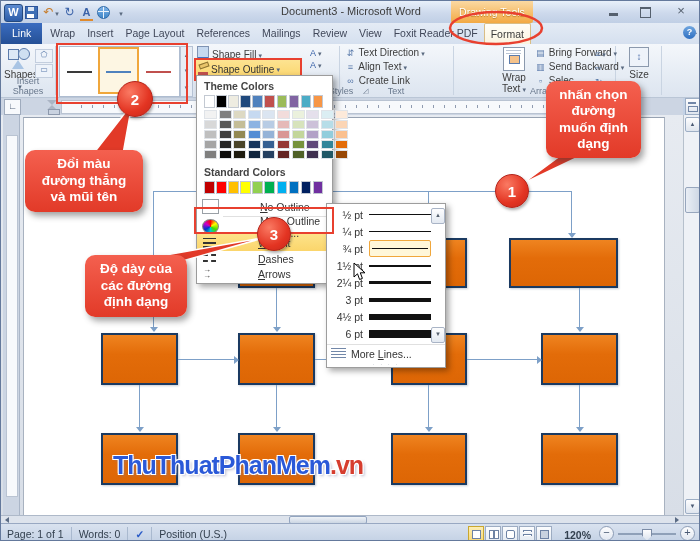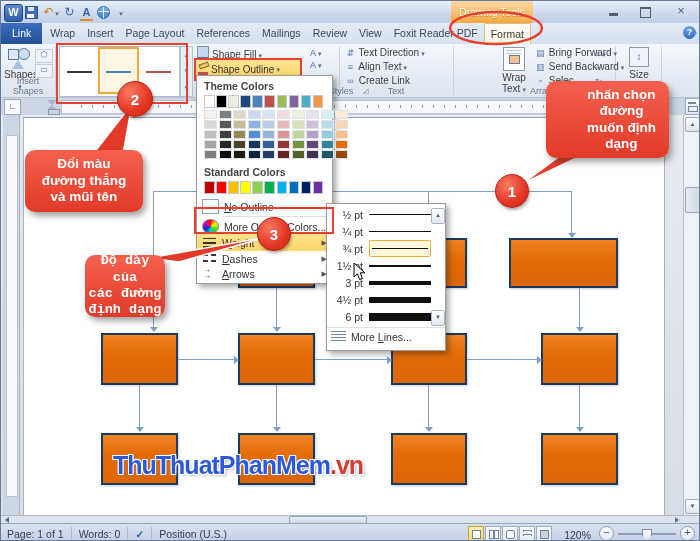--- a/index.html
+++ b/index.html
@@ -97,21 +97,21 @@
      color:#4a5a74;font-size:11px;line-height:11px;text-align:center;}
   
   #olmenu{left:195px;top:74px;width:135px;background:#fff;border:1px solid #9d9d9d;box-shadow:3px 3px 6px rgba(0,0,0,.35);z-index:50;padding:2px 0;}
   #olmenu .lab{padding:2px 7px;color:#444;font-weight:bold;font-size:10.5px;}
   .swrow{display:flex;padding:1px 7px;}
   .sw{width:11px;height:11px;border:1px solid #c3c9d2;margin-right:1.6px;}
   .shcol .sw{height:7px;margin-bottom:1px;border-color:#dfe3e8;}
   #shaderows{display:flex;padding:1px 7px;}
   .shcol{display:flex;flex-direction:column;margin-right:1.6px;}
   .shcol .sw{margin-right:0;}
-  .mitem{display:flex;align-items:center;height:15px;padding:0 3px;font-size:10.5px;color:#333;}
+  .mitem{display:flex;align-items:center;height:15px;padding:0 3px;font-size:10.5px;color:#333;gap:36px;}
   .mitem .mi-ico{width:15px;height:13px;margin:0 5px 0 2px;flex:none;position:relative;}
   .mitem .sub{margin-left:auto;font-size:7px;color:#555;padding-right:2px;}
   .mitem.hl{background:linear-gradient(#fde38a,#fbd56b);height:17px;}
   .msep{height:1px;background:#e0e0e0;margin:2px 4px 2px 26px;}
   .ico-noout{background:#fff;border:1px solid #9aa0a6;}
   .ico-wheel{border-radius:50%;border:1px solid #888;background:conic-gradient(#f00,#ff0,#4d0,#0cc,#03c,#c0c,#f00);}
   .wbar{position:absolute;left:1px;right:1px;background:#333;}
   .dbar{position:absolute;left:1px;right:1px;border-top:2px dashed #333;}
   .abar{position:absolute;left:1px;font-size:8px;line-height:6px;color:#333;}
   #weightframe{left:193px;top:206px;width:136px;height:23px;border:2px solid #e8402f;z-index:65;}
@@ -155,20 +155,21 @@
   <div class="abs qat" style="left:41px;width:18px;color:#c77b28;font-size:12px;"><span>↶</span><span class="car">▾</span></div>
   <div class="abs qat" style="left:62px;width:13px;color:#3a62a8;font-size:12px;">↻</div>
   <div class="abs qat" style="left:79px;width:13px;color:#3a62a8;font-weight:bold;border-bottom:2px solid #e08a2c;">A</div>
   <div class="abs qat" style="left:96px;">
     <div style="width:11px;height:11px;margin:1px auto;border-radius:50%;background:linear-gradient(#7fb4e8,#3f86c8);border:1px solid #2f6aa8;position:relative;">
       <div style="position:absolute;left:0;top:4px;width:11px;height:1px;background:#eaf2fb;"></div>
       <div style="position:absolute;left:5px;top:0;width:1px;height:11px;background:#eaf2fb;"></div>
     </div>
   </div>
   <div class="abs qat" style="left:113px;width:12px;"><span class="car">▾</span></div>
+  <div class="abs" id="apptitle">Document3 - Microsoft Word</div>
   <div class="abs" id="drawingtools">Drawing Tools</div>
   <div class="abs winbtn" style="right:76px;">
       <div style="width:9px;height:3px;background:#55606e;margin:8px auto 0;"></div>
     </div>
   <div class="abs winbtn" style="right:44px;">
       <div style="width:9px;height:8px;border:1px solid #55606e;border-top-width:2px;margin:2px auto 0;"></div>
     </div>
   <div class="abs winbtn" style="right:8px;font-size:13px;">×</div>
 
   <div class="abs" id="tabs">
@@ -374,21 +375,21 @@
     <span class="viewbtn">
         <i style="border-radius:2px;"></i>
       </span>
     <span class="viewbtn">
         <i style="height:1px;border-bottom:none;"></i>
         <i style="top:7px;height:1px;border-bottom:none;"></i>
       </span>
     <span class="viewbtn">
         <i style="background:#c8d2e0;"></i>
       </span>
-    <span style="margin:3px 8px 0 12px;">120%</span>
+    <span style="margin:3px 8px 0 12px;font-weight:bold;">120%</span>
     <span class="zbtn">−</span>
     <span id="zoomtrack">
         <span id="zoomthumb"></span>
       </span>
     <span class="zbtn" style="margin-right:6px;">+</span>
   </div>
 
   <div class="abs" id="olmenu">
     <div class="lab">Theme Colors</div>
     <div class="swrow" id="themerow">
@@ -548,20 +549,26 @@
             <div class="wline" style="height: 1px;"></div>
           </div>
         </div>
         <div class="wrow">
           <div class="wlab">1½ pt</div>
           <div class="wline-wrap">
             <div class="wline" style="height: 2px;"></div>
           </div>
         </div>
         <div class="wrow">
+          <div class="wlab">2¼ pt</div>
+          <div class="wline-wrap">
+            <div class="wline" style="height: 3px;"></div>
+          </div>
+        </div>
+        <div class="wrow">
           <div class="wlab">3 pt</div>
           <div class="wline-wrap">
             <div class="wline" style="height: 4px;"></div>
           </div>
         </div>
         <div class="wrow">
           <div class="wlab">4½ pt</div>
           <div class="wline-wrap">
             <div class="wline" style="height: 6px;"></div>
           </div>
@@ -584,28 +591,28 @@
     <div id="griprow">· · · ·</div>
   </div>
 
   <svg id="overlay">
     <ellipse cx="495" cy="27" rx="46" ry="16" fill="none" stroke="#e8402f" stroke-width="2.5"></ellipse>
     <polygon points="563,152 592,149 521,183" fill="#e23a28" stroke="#fff" stroke-width="1.5"></polygon>
     <polygon points="92,153 122,153 131,103" fill="#e23a28" stroke="#fff" stroke-width="1.5"></polygon>
     <polygon points="148,257 178,261 266,236" fill="#e23a28" stroke="#fff" stroke-width="1.5"></polygon>
   </svg>
 
-  <div class="callout" style="left:545px;top:80px;width:95px;height:77px;padding-left:28px;">nhấn chọn
+  <div class="callout" style="left:545px;top:80px;width:95px;height:77px;">nhấn chọn
 đường
 muốn định
 dạng</div>
   <div class="callout" style="left:24px;top:149px;width:118px;height:62px;">Đổi màu
 đường thẳng
 và mũi tên</div>
-  <div class="callout" style="left:84px;top:254px;width:80px;height:62px;font-family:Liberation Mono, monospace;">Độ dày của
+  <div class="callout" style="left:84px;top:254px;width:102px;height:62px;">Độ dày của
 các đường
 định dạng</div>
   <div class="numcirc" style="left:494px;top:173px;width:32px;height:32px;">1</div>
   <div class="numcirc" style="left:116px;top:80px;width:34px;height:34px;">2</div>
   <div class="numcirc" style="left:256px;top:216px;width:32px;height:32px;">3</div>
 
   <svg id="cursor" width="13" height="19">
     <polygon points="1,1 1,15 4.5,11.8 6.6,17.5 9.4,16.4 7.3,10.8 12,10.8" fill="#fff" stroke="#000" stroke-width="1"></polygon>
   </svg>
 </div>

